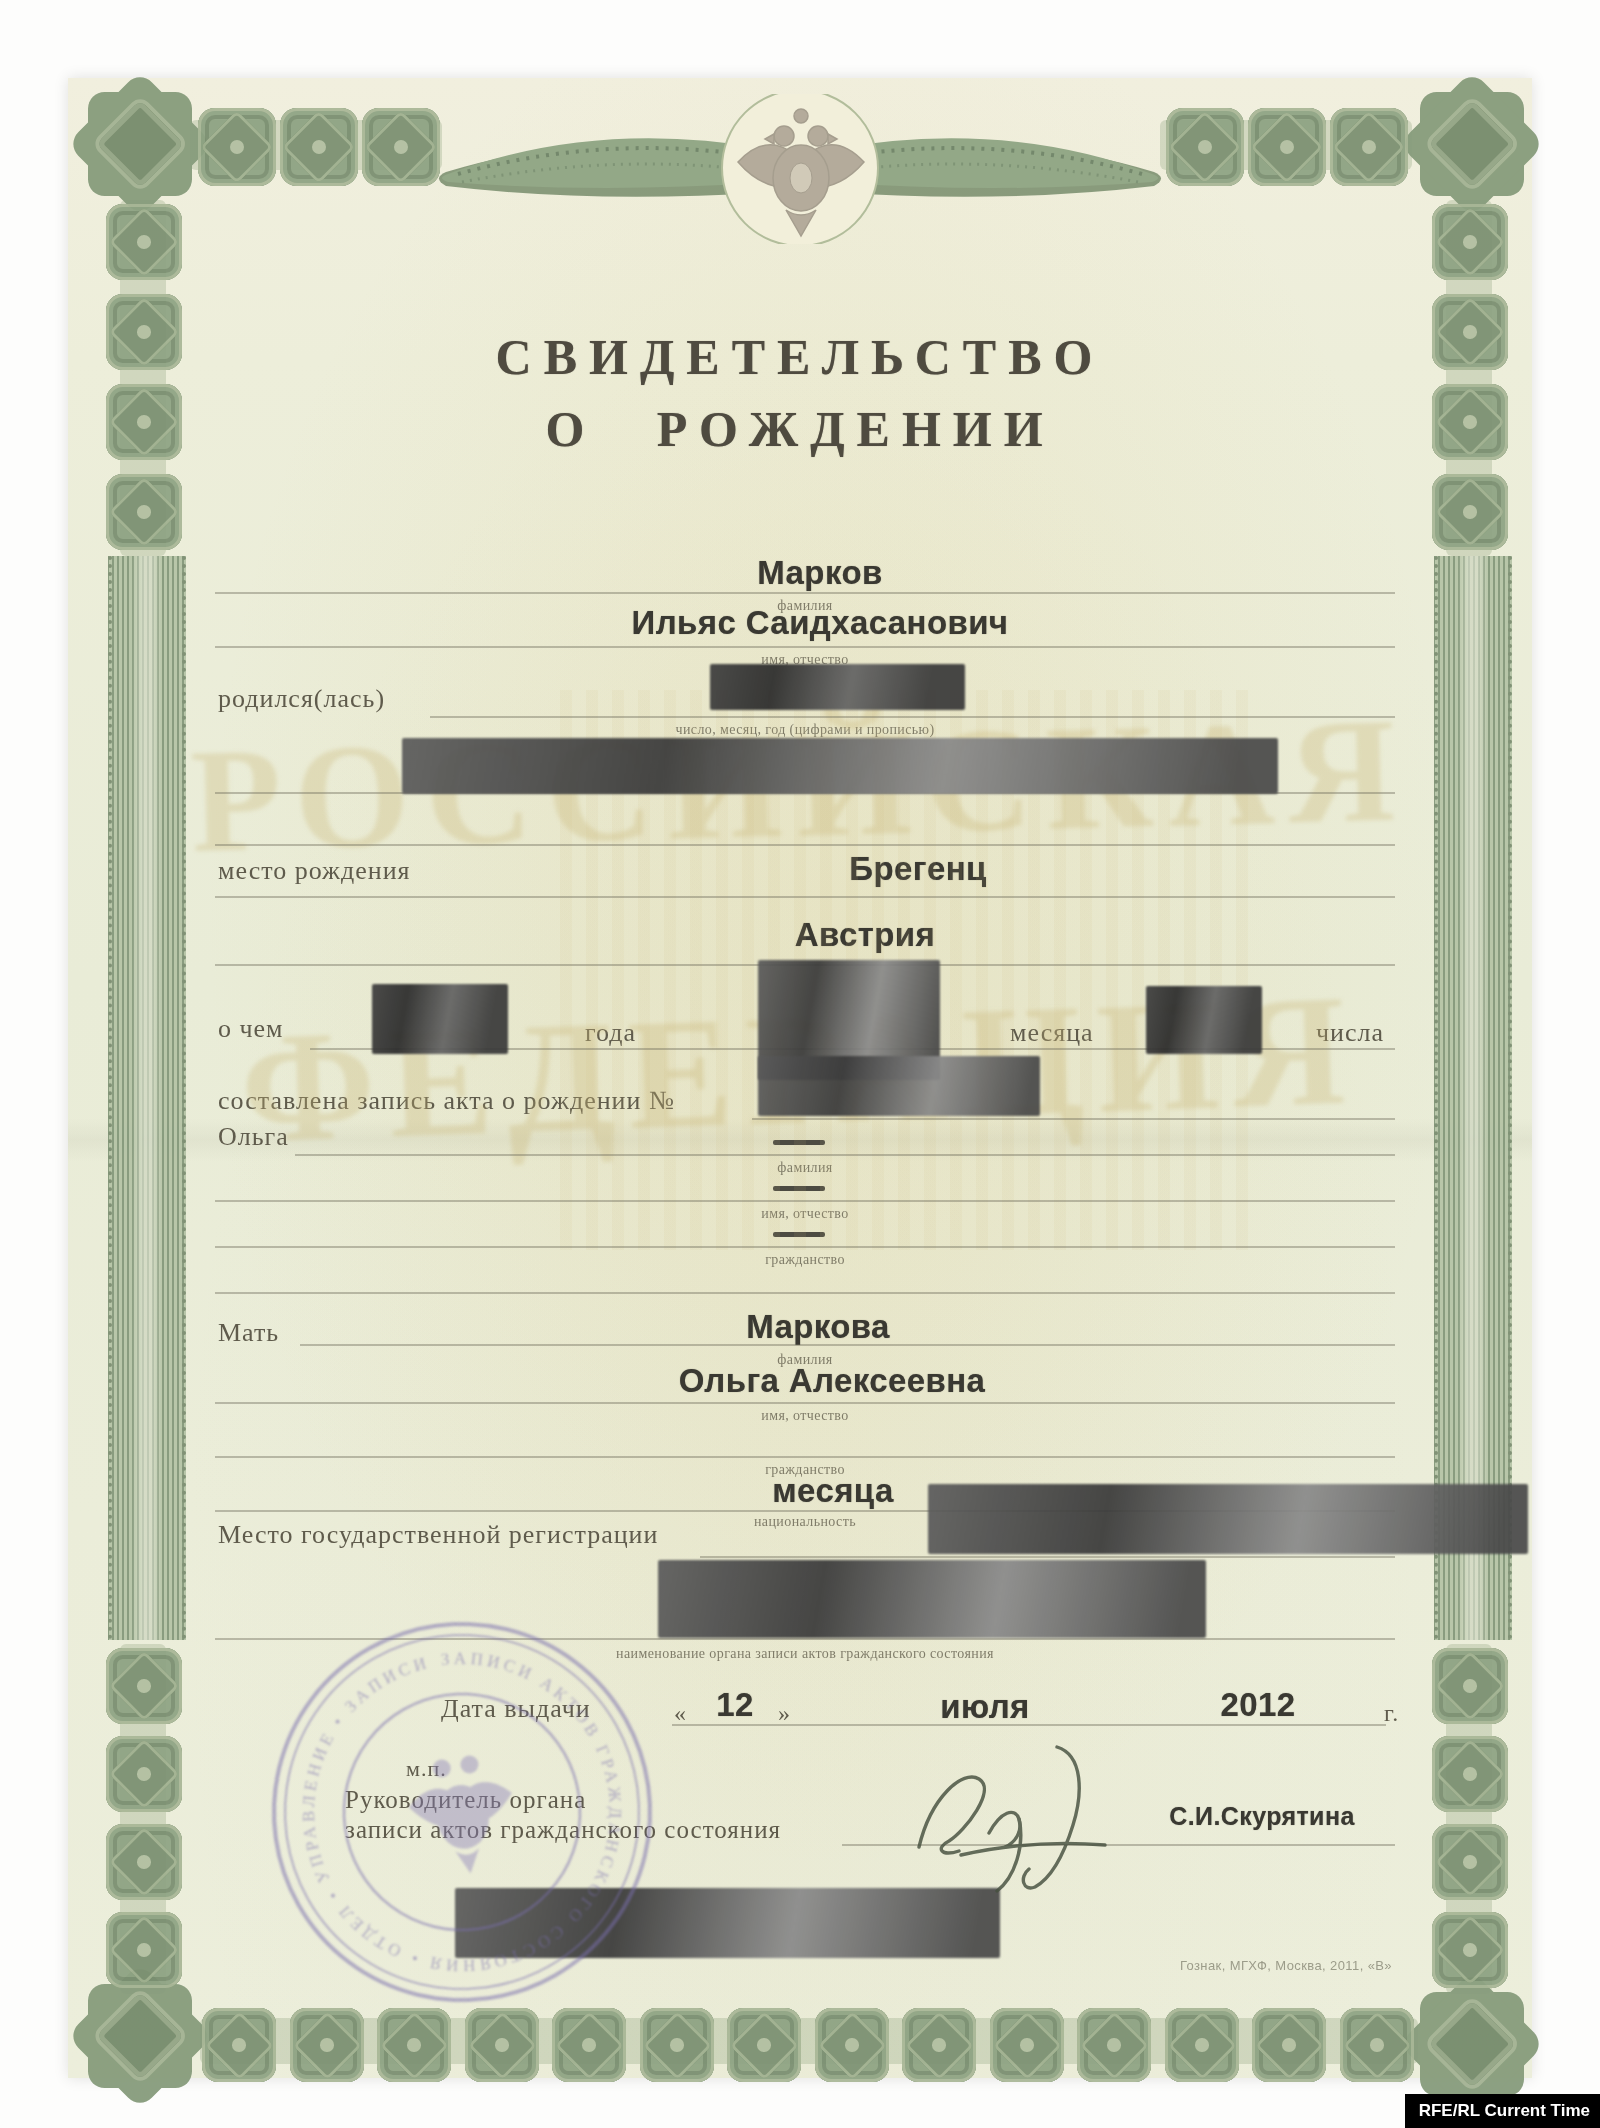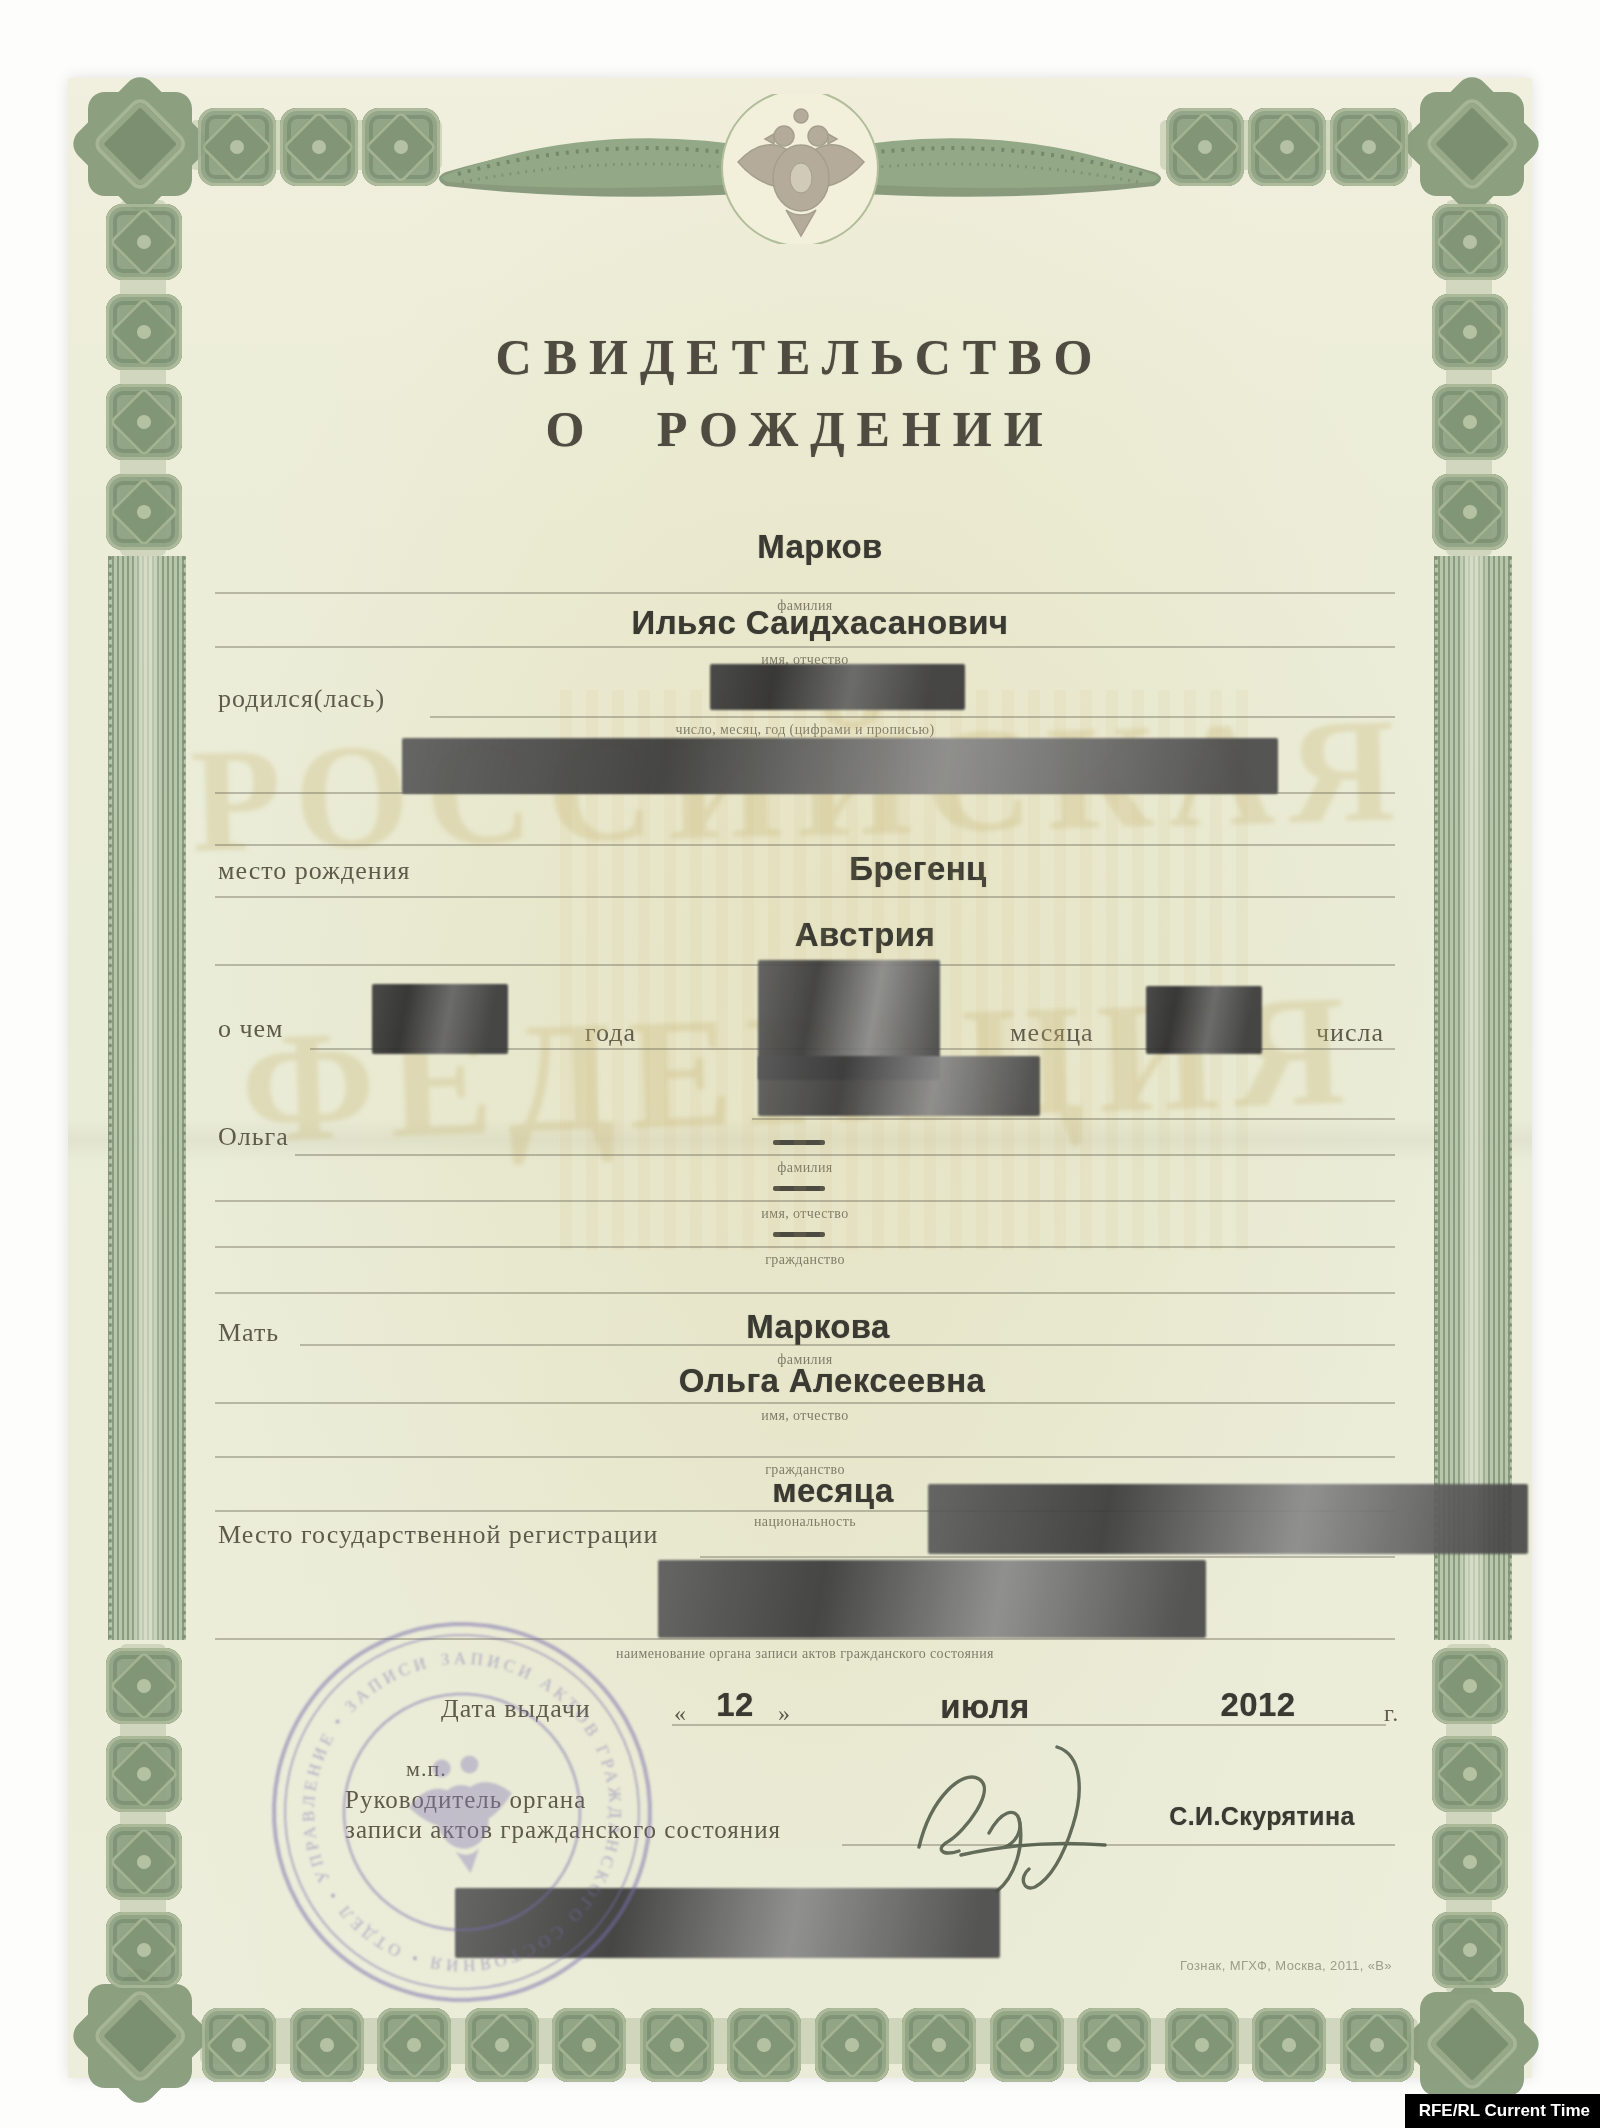--- a/index.html
+++ b/index.html
@@ -109,35 +109,36 @@
     </svg>
   </div>
 
   <div class="wm" style="top:700px;transform:rotate(-1.5deg)">РОССИЙСКАЯ</div>
   <div class="wm" style="top:980px;transform:rotate(-2deg);font-size:156px">ФЕДЕРАЦИЯ</div>
   <div class="wmstripes"></div>
 
   <div class="title" style="top:400px;word-spacing:36px">О РОЖДЕНИИ</div>
   <div class="title" style="top:328px">СВИДЕТЕЛЬСТВО</div>
 
-  <div class="v" style="left:220px;top:528px;width:1200px">Марков</div>
+  <div class="v" style="left:220px;top:554px;width:1200px">Марков</div>
   <div class="cap" style="left:205px;top:598px;width:1200px">фамилия</div>
   <div class="v" style="left:220px;top:604px;width:1200px">Ильяс Саидхасанович</div>
   <div class="cap" style="left:205px;top:652px;width:1200px">имя, отчество</div>
   <div class="lb" style="left:218px;top:684px">родился(лась)</div>
   <div class="cap" style="left:205px;top:722px;width:1200px">число, месяц, год (цифрами и прописью)</div>
 
   <div class="lb" style="left:218px;top:856px">место рождения</div>
   <div class="v" style="left:218px;top:850px;width:1400px">Брегенц</div>
   <div class="v" style="left:165px;top:916px;width:1400px">Австрия</div>
 
   <div class="lb" style="left:218px;top:1014px">о чем</div>
   <div class="lb" style="left:585px;top:1018px">года</div>
   <div class="lb" style="left:1010px;top:1018px">месяца</div>
   <div class="lb" style="left:1316px;top:1018px">числа</div>
+  <div class="lb" style="left:218px;top:1086px">составлена запись акта о рождении №</div>
 
   <div class="lb" style="left:218px;top:1122px">Ольга</div>
   <div class="dash" style="left:773px;top:1140px" aria-label="—"></div>
   <div class="cap" style="left:205px;top:1160px;width:1200px">фамилия</div>
   <div class="dash" style="left:773px;top:1186px" aria-label="—"></div>
   <div class="cap" style="left:205px;top:1206px;width:1200px">имя, отчество</div>
   <div class="dash" style="left:773px;top:1232px" aria-label="—"></div>
   <div class="cap" style="left:205px;top:1252px;width:1200px">гражданство</div>
 
   <div class="lb" style="left:218px;top:1318px">Мать</div>

